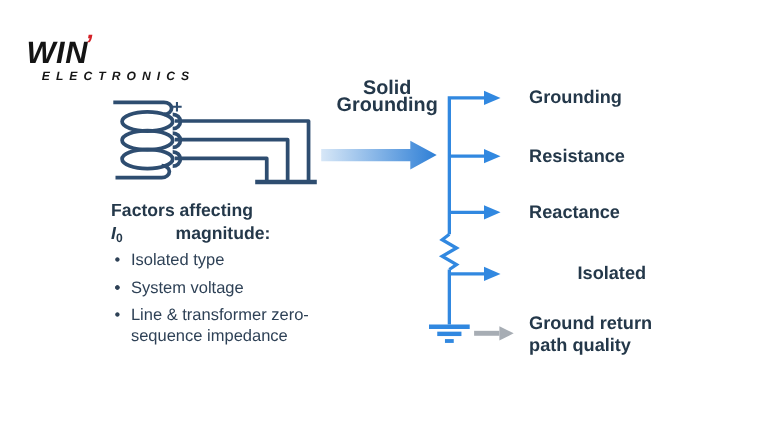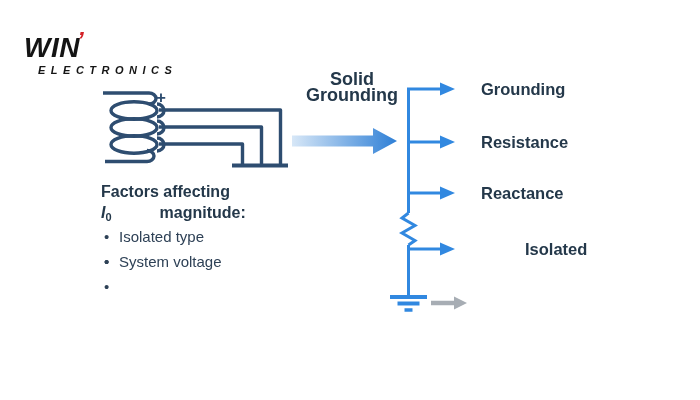--- a/index.html
+++ b/index.html
@@ -123,22 +123,23 @@
 
   <div class="txt factors-heading">
     <div>Factors affecting</div>
     <div><span class="sym">I</span><span class="sub">0</span><span class="mag">magnitude:</span></div>
   </div>
 
   <ul class="txt factors-list">
     <li><span class="dot">•</span><span>Isolated type</span></li>
     <li><span class="dot">•</span></li>
     <li><span class="dot">•</span><span>System voltage</span></li>
-    <li><span class="dot">•</span></li>
+    <li><span class="dot">•</span><span>Line &amp; transformer zero-sequence impedance</span></li>
   </ul>
 
   <div class="txt branch-label bl-0">Grounding</div>
   <div class="txt branch-label bl-2">Reactance</div>
   <div class="txt branch-label bl-1">Resistance</div>
   <div class="txt branch-label bl-3">Isolated</div>
 
+  <div class="txt ground-note">Ground return path quality</div>
 
 </div>
 
 </body></html>

